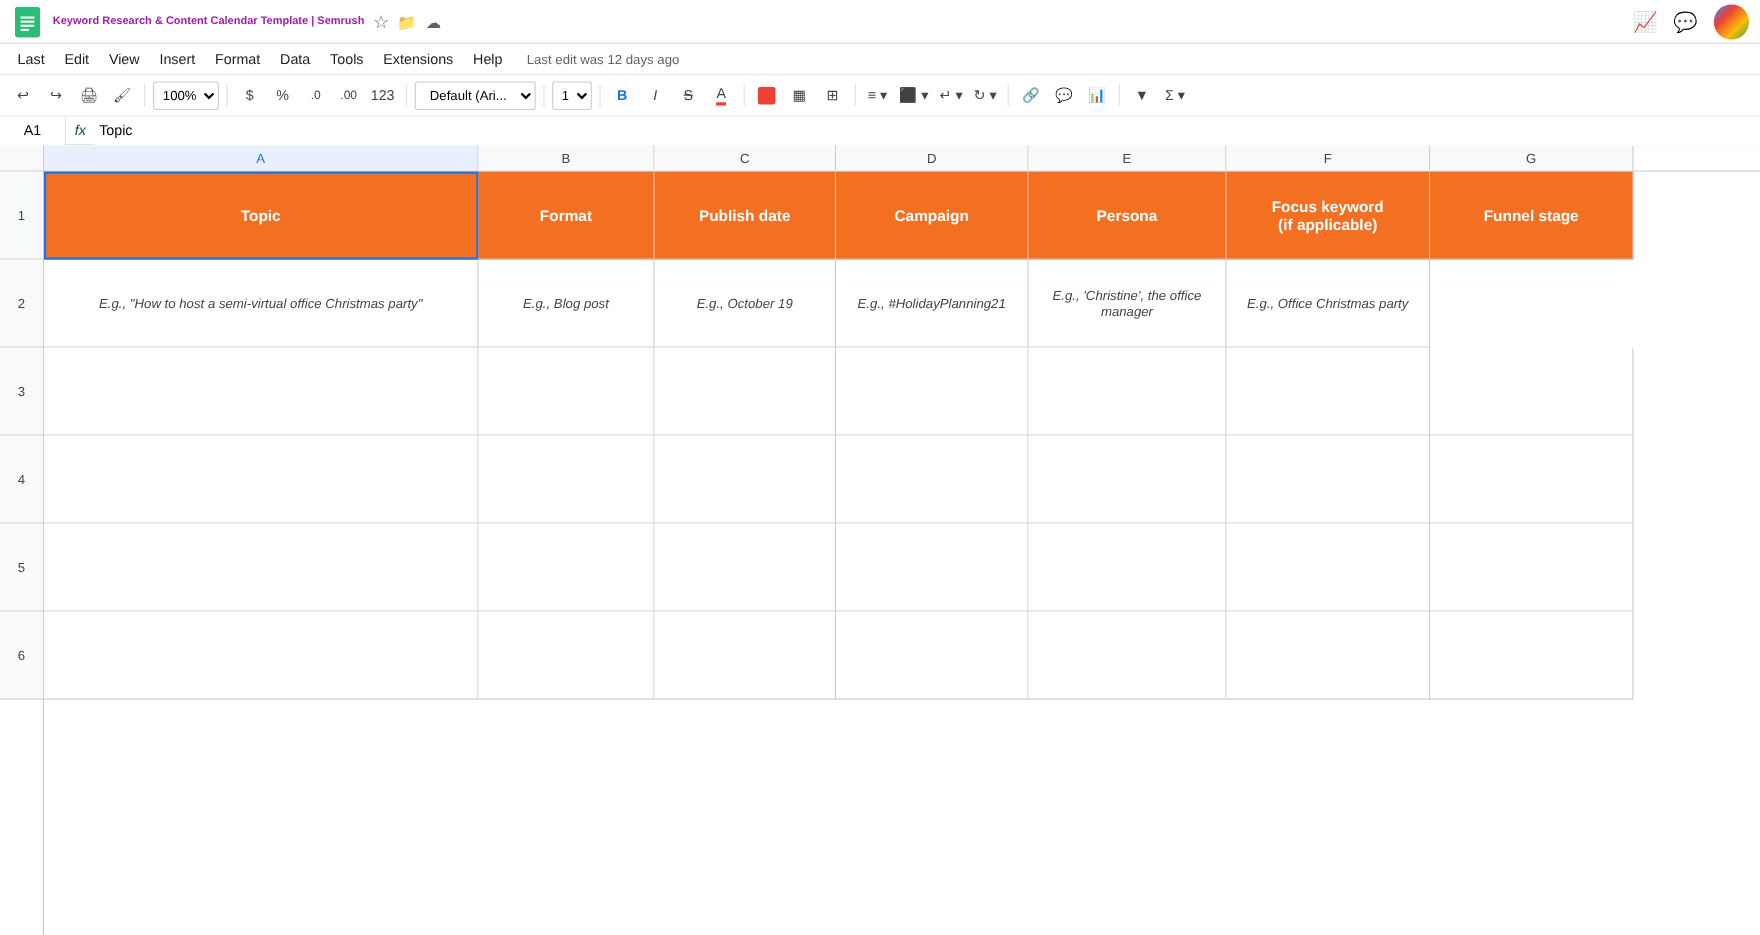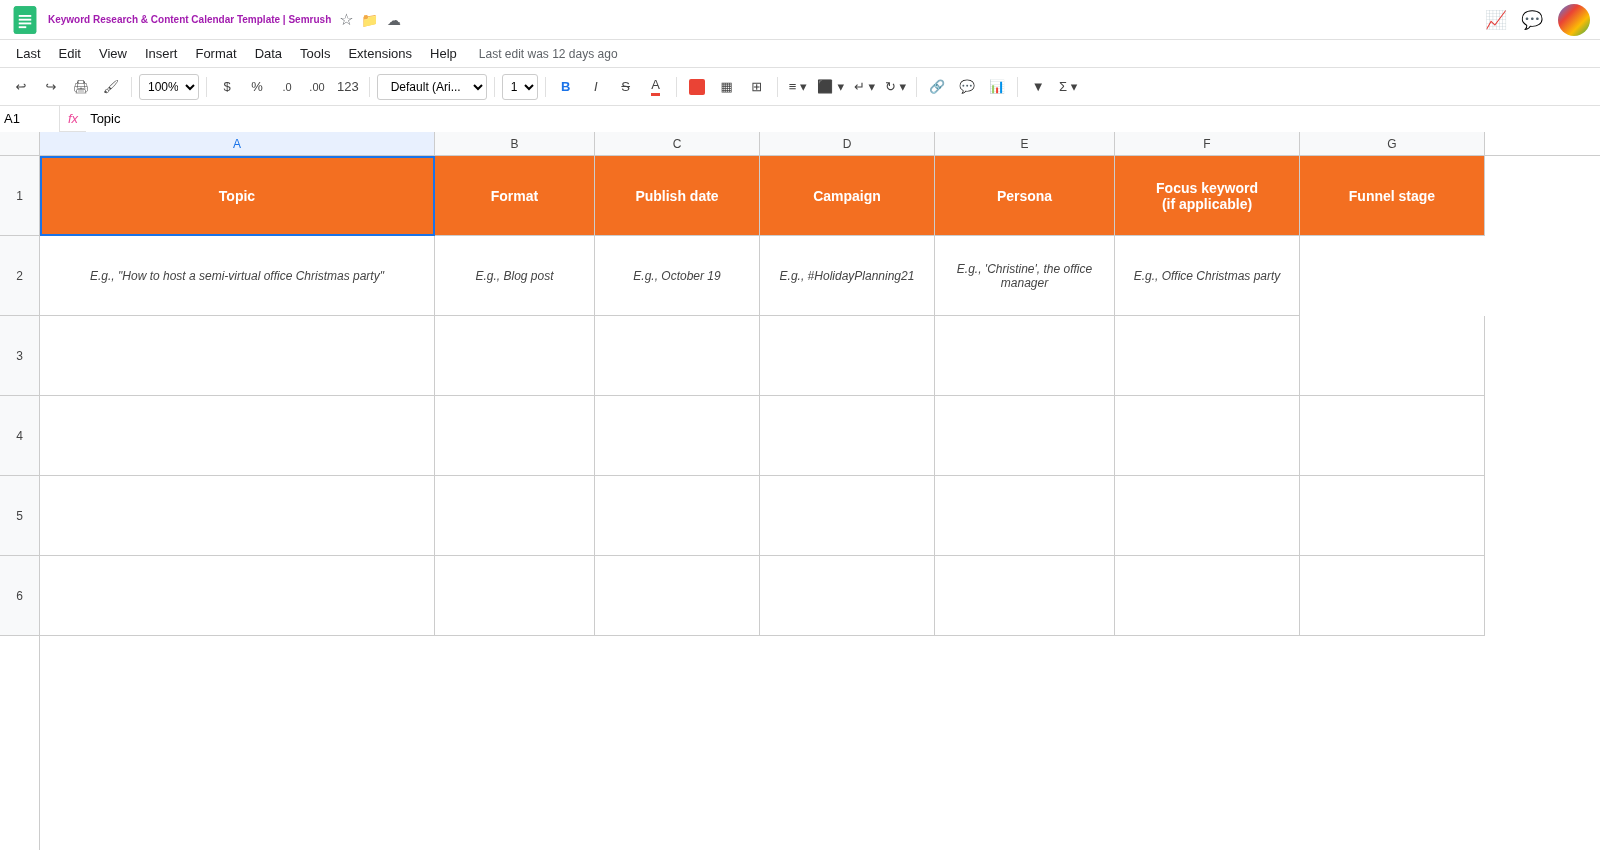--- a/index.html
+++ b/index.html
@@ -45,23 +45,23 @@
     .italic-btn { font-style: italic; }
     .strike-btn { text-decoration: line-through; }
 
     
     #formula-bar {
       display: flex; align-items: center; height: 26px;
       border-bottom: 1px solid #e0e0e0; background: #fff;
     }
     #cell-ref {
       width: 60px; height: 26px; border: none; border-right: 1px solid #e0e0e0;
-      font-size: 13px; padding: 0 4px; outline: none;
-    }
-    #fx-label { padding: 0 8px; color: #ec4899; font-style: italic; font-size: 13px; }
+      text-align: center; font-size: 13px; padding: 0 4px; outline: none;
+    }
+    #fx-label { padding: 0 8px; color: #14532d; font-style: italic; font-size: 13px; }
     #formula-input {
       flex: 1; height: 26px; border: none; font-size: 13px;
       padding: 0 4px; outline: none;
     }
 
     
     #spreadsheet-container {
       display: flex; flex-direction: row; height: calc(850px - 40px - 28px - 38px - 26px);
       overflow: hidden;
     }

